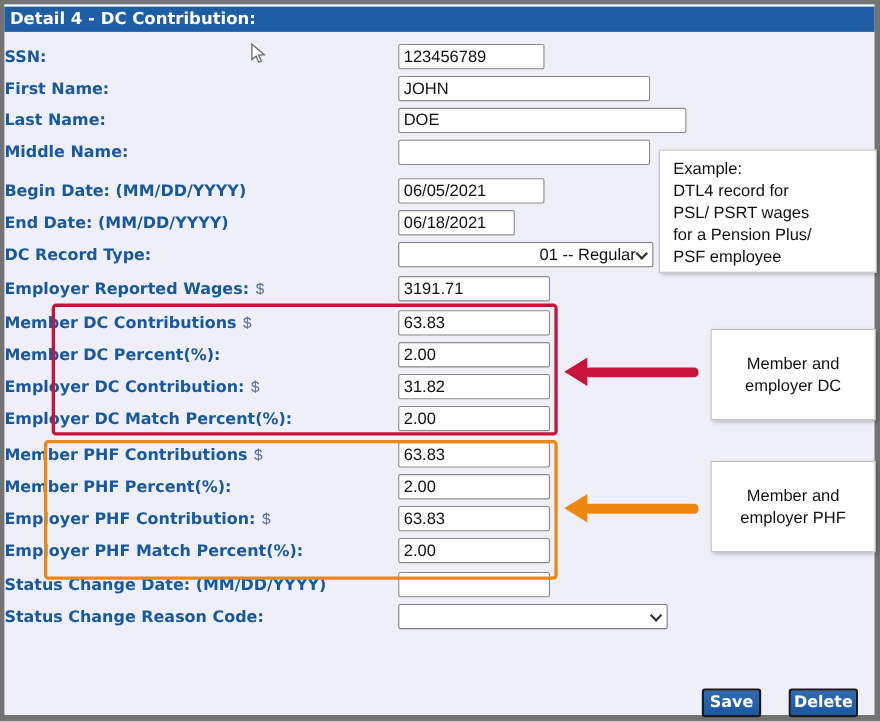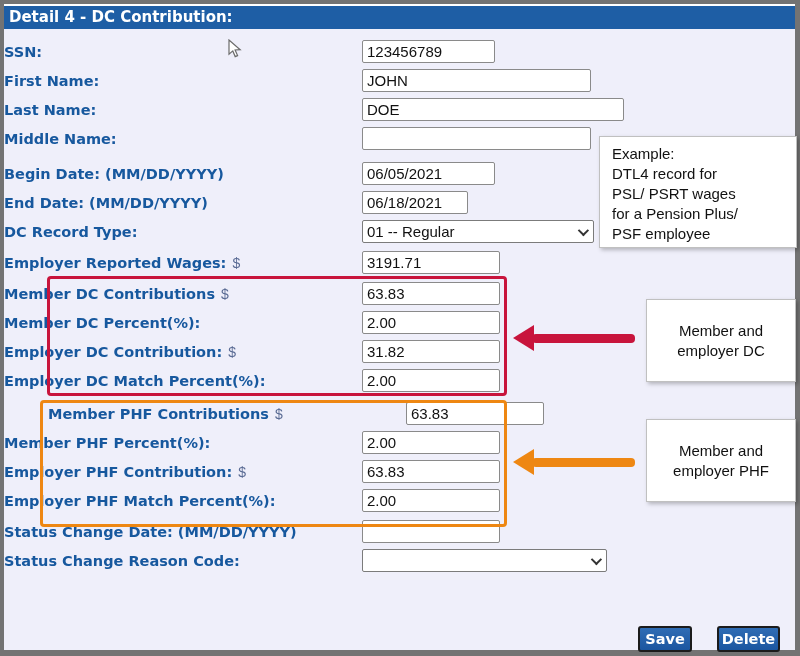--- a/index.html
+++ b/index.html
@@ -101,21 +101,21 @@
         <div class="row" style="margin-top: 6px;">
           <span class="lab"><span>Begin Date: (MM/DD/YYYY)</span></span>
           <input class="inp" value="06/05/2021" style="width: 133px;">
         </div>
         <div class="row">
           <span class="lab"><span>End Date: (MM/DD/YYYY)</span></span>
           <input class="inp" value="06/18/2021" style="width: 106px;">
         </div>
         <div class="row">
           <span class="lab"><span>DC Record Type:</span></span>
-          <div class="sel" style="width: 232px;">
+          <div class="sel" style="width: 232px; justify-content: flex-end;">
             <span>01 -- Regular</span>
             <span class="chev"></span>
           </div>
         </div>
         <div class="row" style="margin-top: 2px;">
           <span class="lab"><span>Employer Reported Wages:</span><span class="pfx">$</span></span>
           <input class="inp" value="3191.71" style="width: 138px;">
         </div>
         <div class="row" style="margin-top: 2px;">
           <span class="lab"><span>Member DC Contributions</span><span class="pfx">$</span></span>
@@ -126,21 +126,21 @@
           <input class="inp" value="2.00" style="width: 138px;">
         </div>
         <div class="row">
           <span class="lab"><span>Employer DC Contribution:</span><span class="pfx">$</span></span>
           <input class="inp" value="31.82" style="width: 138px;">
         </div>
         <div class="row">
           <span class="lab"><span>Employer DC Match Percent(%):</span></span>
           <input class="inp" value="2.00" style="width: 138px;">
         </div>
-        <div class="row" style="margin-top: 4px; margin-left: 44px;">
+        <div class="row" style="margin-top: 4px;">
           <span class="lab"><span>Member PHF Contributions</span><span class="pfx">$</span></span>
           <input class="inp" value="63.83" style="width: 138px;">
         </div>
         <div class="row">
           <span class="lab"><span>Member PHF Percent(%):</span></span>
           <input class="inp" value="2.00" style="width: 138px;">
         </div>
         <div class="row">
           <span class="lab"><span>Employer PHF Contribution:</span><span class="pfx">$</span></span>
           <input class="inp" value="63.83" style="width: 138px;">

